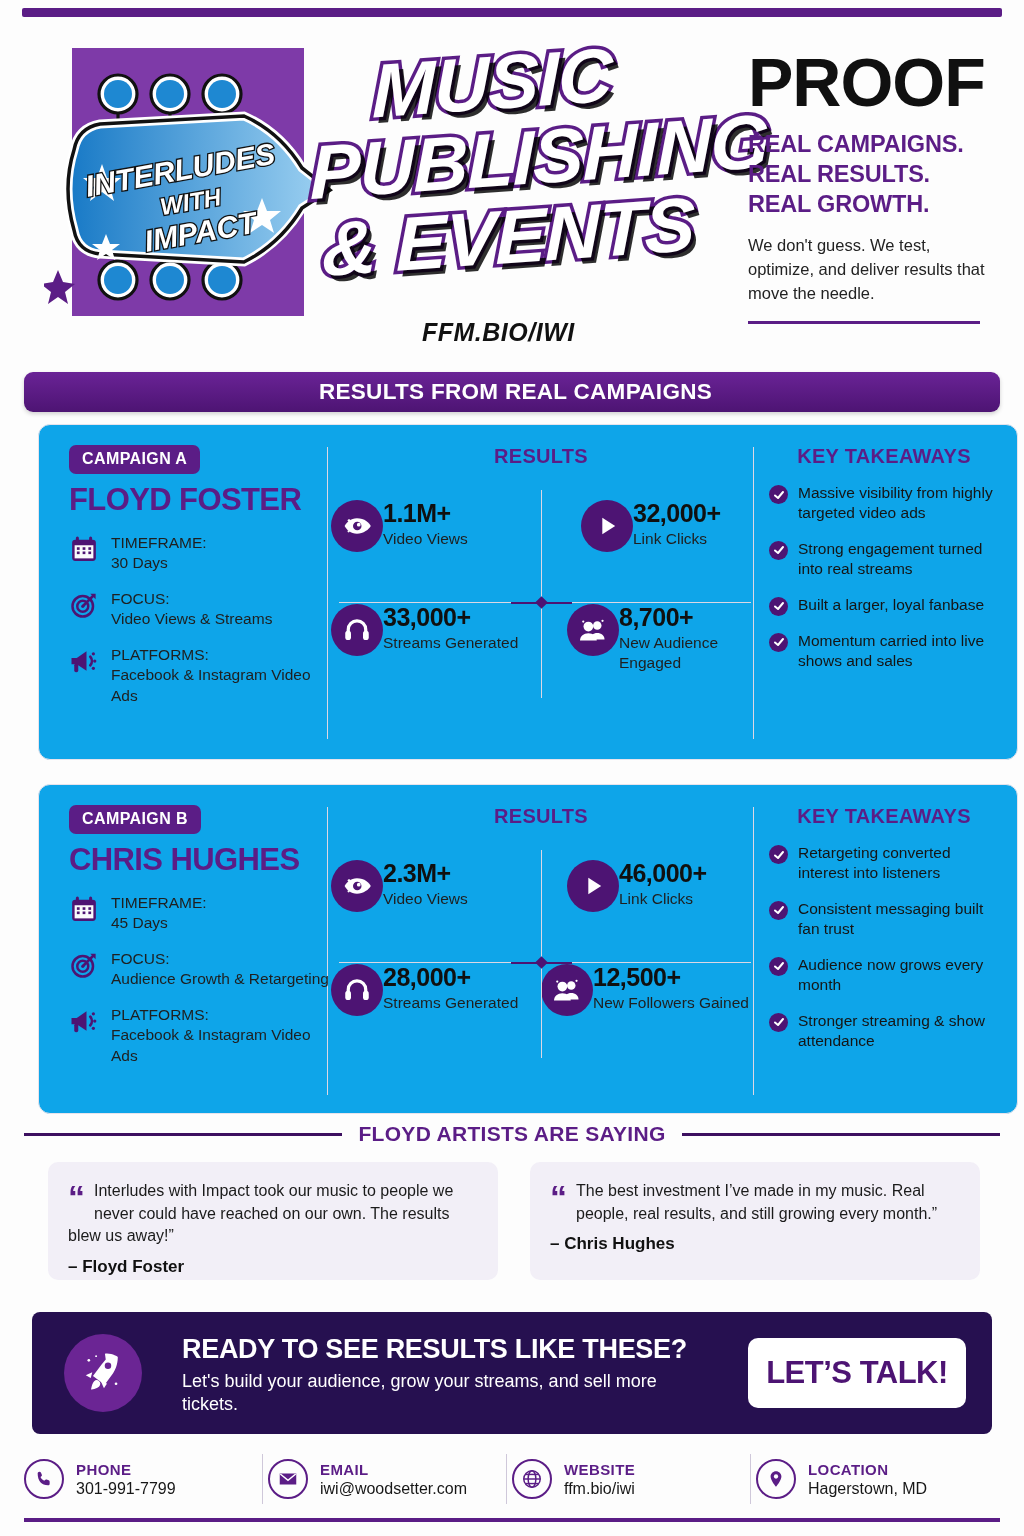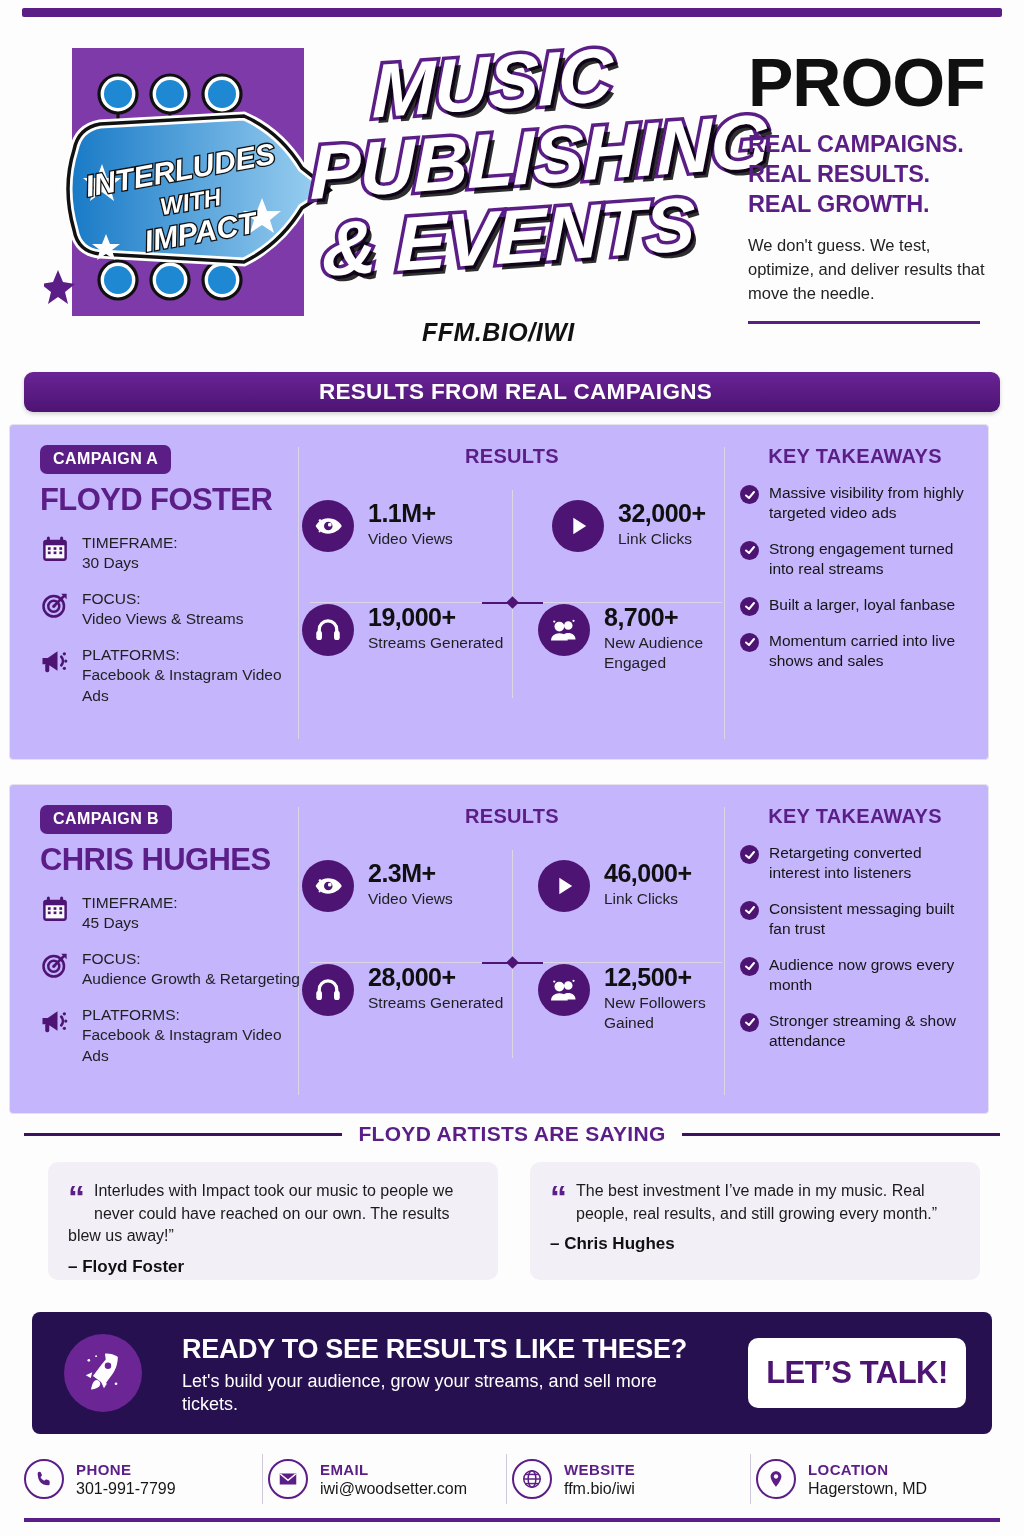--- a/index.html
+++ b/index.html
@@ -52,22 +52,22 @@
   .proof .pline { margin-top:16px; height:3px; width:232px; background:#5b1d86; }
 
   
   .banner { position:absolute; left:24px; top:372px; width:976px; height:40px;
     background:linear-gradient(180deg,#6a2396 0%,#4d1473 100%);
     border-radius:9px; display:flex; align-items:center; justify-content:center;
     box-shadow:0 2px 4px rgba(0,0,0,.18);padding-left:7px; }
   .banner span { color:#fff; font-size:22.5px; font-weight:bold; letter-spacing:.3px; }
 
   
-  .card { position:absolute; left:9px; width:980px;
-    background:#c4b5fd; border:1px solid #e6e3ec; border-radius:4px; }
+  .card { position:absolute; left:38px; width:980px;
+    background:#0ea5e9; border:1px solid #e6e3ec; border-radius:12px; }
   .card.a { top:424px; height:336px; }
   .card.b { top:784px; height:330px; }
 
   .col-left  { position:absolute; left:30px; top:20px; width:260px; }
   .col-mid   { position:absolute; left:292px; top:20px; width:420px; }
   .col-right { position:absolute; left:730px; top:20px; width:230px; }
 
   .vsep { position:absolute; top:22px; width:1px; background:#ddd7e4; }
   .vsep.v1 { left:288px; }
   .vsep.v2 { left:714px; }
@@ -82,21 +82,21 @@
   .meta .ic { flex:0 0 30px; height:30px; margin-top:1px; }
   .meta .tx { font-size:15.5px; line-height:1.32; color:#1f1f1f; }
   .meta .tx b { font-weight:normal; text-transform:uppercase; display:block; }
 
   .secthead { text-align:center; font-size:20px; font-weight:bold;
     color:#5b1d86; letter-spacing:.3px; }
   .secthead.right { }
 
   .grid { position:relative; margin-top:22px; display:grid;
     grid-template-columns:1fr 1fr; row-gap:0; }
-  .cell { display:flex; gap:14px; align-items:flex-start; padding:10px 0 14px; height:104px; }
+  .cell { display:flex; align-items:flex-start; padding:10px 0 14px; height:104px; }
   .cell .circ { flex:0 0 52px; height:52px; border-radius:50%;
     background:#4d1473; display:flex; align-items:center; justify-content:center; }
   .num { font-size:25px; font-weight:bold; color:#101010; letter-spacing:-.5px; line-height:1.05; }
   .lbl { font-size:15.5px; color:#1f1f1f; line-height:1.25; margin-top:3px; }
 
   .ghline { position:absolute; left:8px; right:0; top:112px; height:1px; background:#ddd7e4; }
   .gvline { position:absolute; left:50%; top:0; bottom:0; width:1px; background:#ddd7e4; }
   .diamond { position:absolute; left:calc(50% - 4px); top:108px; width:9px; height:9px;
     background:#4d1473; transform:rotate(45deg); }
   .dwing { position:absolute; top:112px; height:1.5px; background:#4d1473; width:26px; }
@@ -340,21 +340,21 @@
 
         <div class="cell">
           <span class="circ">
             <svg width="30" height="30" viewBox="0 0 24 24" fill="#fff">
                 <path d="M12 3.4a8.3 8.3 0 0 0-8.3 8.3v2.1h2.6v-2.1A5.7 5.7 0 0 1 12 6a5.7 5.7 0 0 1 5.7 5.7v2.1h2.6v-2.1A8.3 8.3 0 0 0 12 3.4z"></path>
                 <rect x="2.6" y="12.6" width="4.6" height="7.4" rx="2.3"></rect>
                 <rect x="16.8" y="12.6" width="4.6" height="7.4" rx="2.3"></rect>
               </svg>
           </span>
           <span>
-            <span class="num">19,000+</span>
+            <span class="num">33,000+</span>
             <span class="lbl" style="display:block">Streams Generated</span>
           </span>
         </div>
 
         <div class="cell" style="padding-left:26px">
           <span class="circ">
             <svg width="30" height="30" viewBox="0 0 24 24" fill="#fff">
                 <circle cx="15.4" cy="8.4" r="3.4"></circle>
                 <path d="M9.6 19.6c0-3.2 2.6-5.2 5.8-5.2s5.8 2 5.8 5.2z"></path>
                 <circle cx="8.3" cy="9.2" r="3.9"></circle>
@@ -517,21 +517,21 @@
                 <rect x="2.6" y="12.6" width="4.6" height="7.4" rx="2.3"></rect>
                 <rect x="16.8" y="12.6" width="4.6" height="7.4" rx="2.3"></rect>
               </svg>
           </span>
           <span>
             <span class="num">28,000+</span>
             <span class="lbl" style="display:block">Streams Generated</span>
           </span>
         </div>
 
-        <div class="cell" style="padding-left:26px">
+        <div class="cell" style="">
           <span class="circ">
             <svg width="30" height="30" viewBox="0 0 24 24" fill="#fff">
                 <circle cx="15.4" cy="8.4" r="3.4"></circle>
                 <path d="M9.6 19.6c0-3.2 2.6-5.2 5.8-5.2s5.8 2 5.8 5.2z"></path>
                 <circle cx="8.3" cy="9.2" r="3.9"></circle>
                 <path d="M1.6 20.4c0-3.6 3-5.9 6.7-5.9s6.7 2.3 6.7 5.9z"></path>
                 <circle cx="4.2" cy="5.2" r=".9"></circle>
                 <circle cx="19.6" cy="4.6" r=".9"></circle>
               </svg>
           </span>

